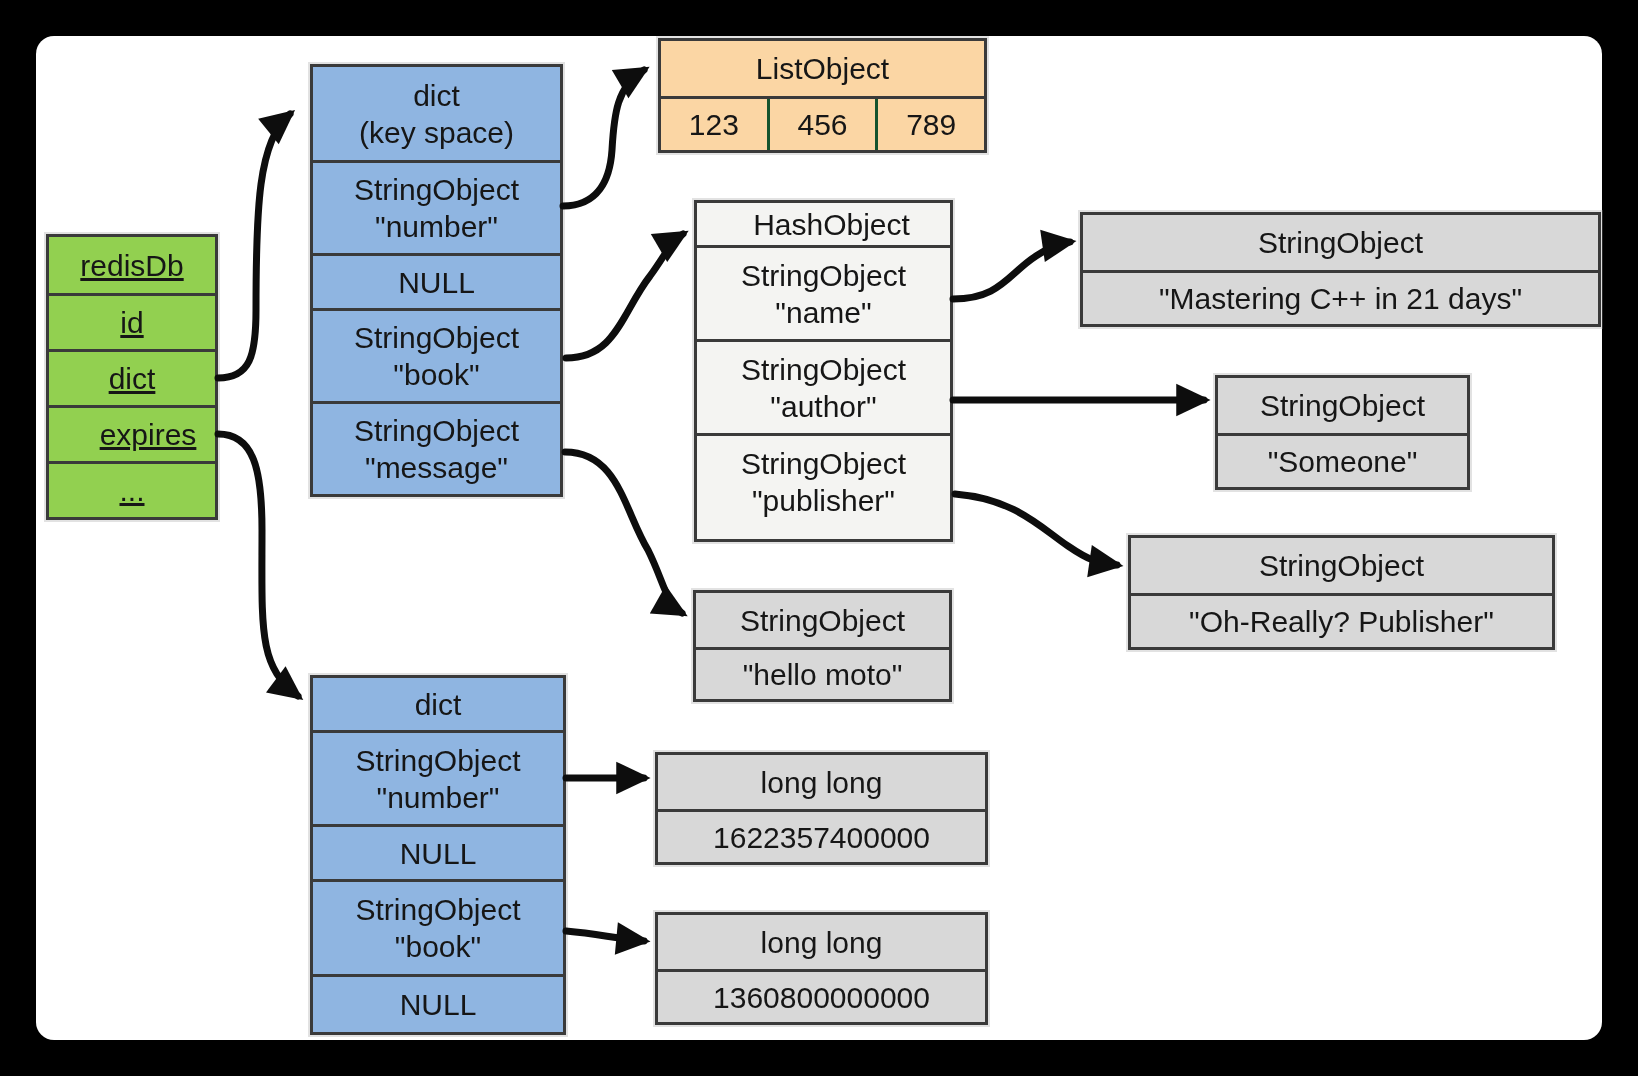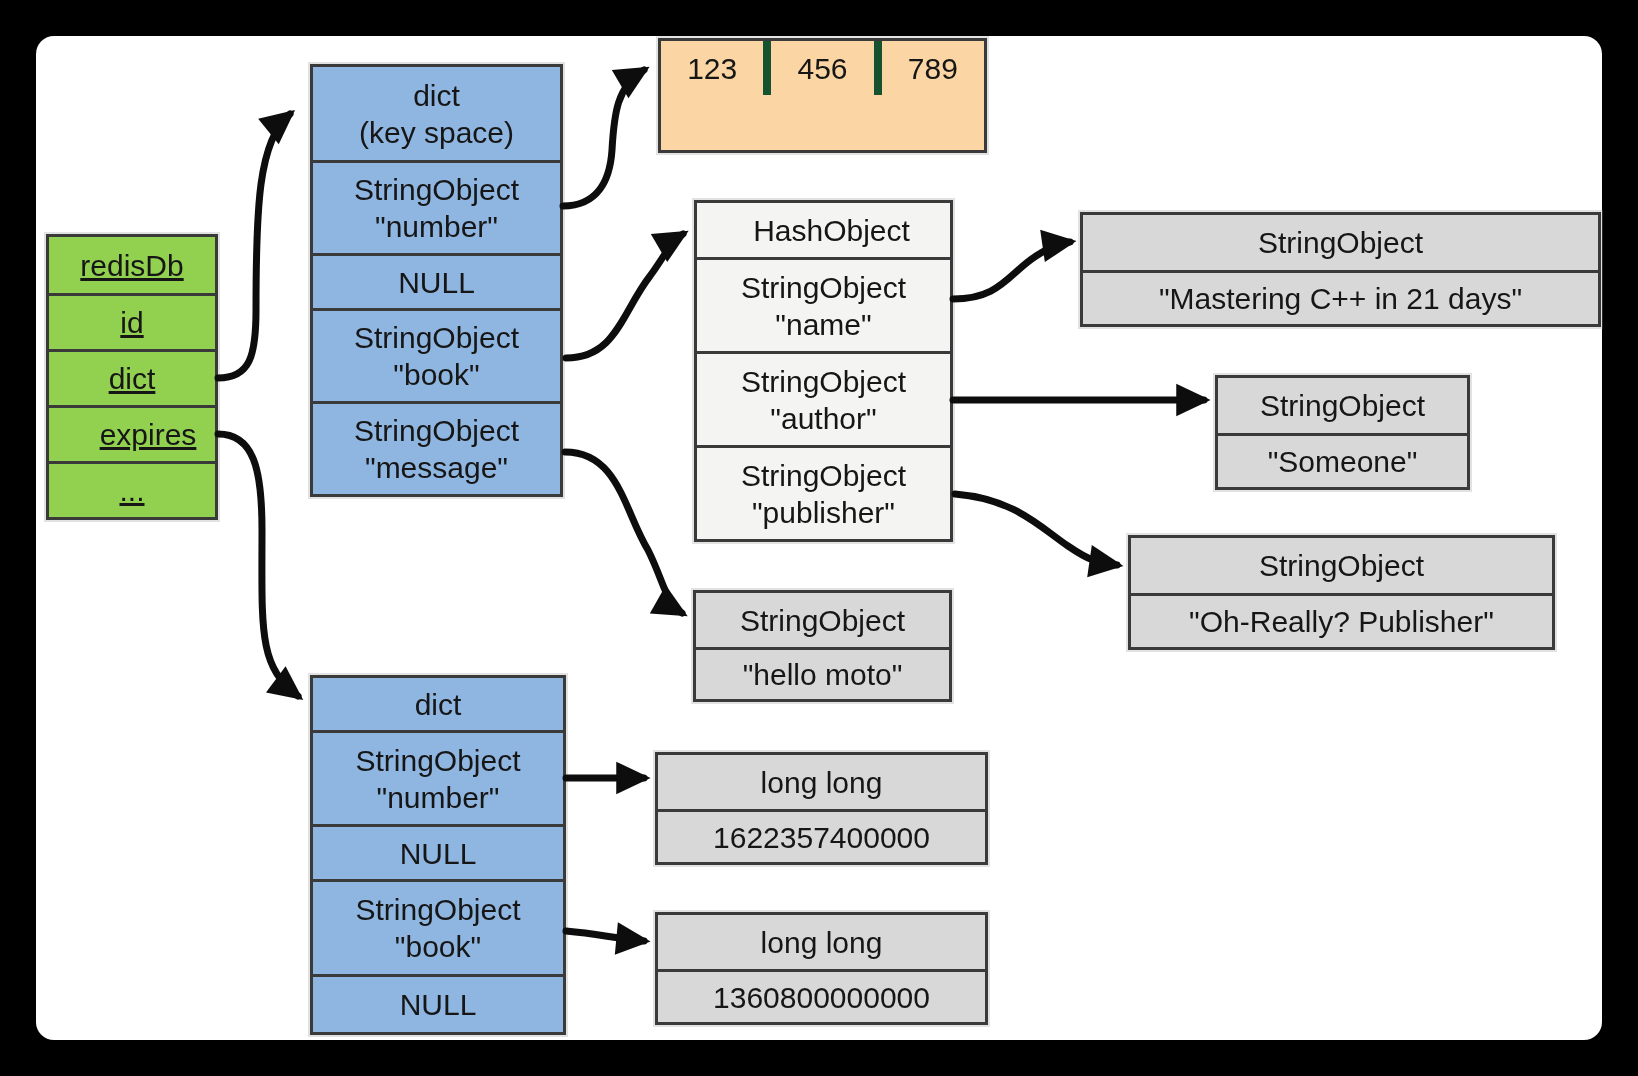--- a/index.html
+++ b/index.html
@@ -36,21 +36,21 @@
   }
   .cell + .cell { border-top:3px solid #3a3a3a; }
   .hrow { flex-direction:row; padding:0; }
   .vcell {
     flex:1;
     height:100%;
     display:flex;
     align-items:center;
     justify-content:center;
   }
-  .vcell + .vcell { border-left:8px solid #14532d; }
+  .vcell + .vcell { border-left:3px solid #14532d; }
   .green  { background:#92d050;text-decoration:underline; }
   .blue   { background:#8fb5e1; }
   .tan    { background:#fbd6a4; }
   .lite   { background:#f4f4f2; }
   .gray   { background:#d8d8d8; }
   svg.arrows { position:absolute; left:0; top:0; pointer-events:none; }
 </style>
 </head>
 <body>
 
@@ -91,35 +91,38 @@
       <span>StringObject</span>
       <span>"book"</span>
     </div>
     <div class="cell" style="height:93px;">
       <span>StringObject</span>
       <span>"message"</span>
     </div>
   </div>
 
   <div class="node tan" style="left:658px; top:38px; width:329px; height:115px;">
+    <div class="cell" style="height:55px;">
+        <span>ListObject</span>
+      </div>
     <div class="cell hrow" style="height:54px;">
       <div class="vcell">
           <span>123</span>
         </div>
       <div class="vcell">
           <span>456</span>
         </div>
       <div class="vcell">
           <span>789</span>
         </div>
     </div>
   </div>
 
   <div class="node lite" style="left:694px; top:200px; width:259px; height:342px;">
-    <div class="cell" style="height:54px;padding-left:16px;">
+    <div class="cell" style="height:42px;padding-left:16px;">
         <span>HashObject</span>
       </div>
     <div class="cell" style="height:94px;">
       <span>StringObject</span>
       <span>"name"</span>
     </div>
     <div class="cell" style="height:94px;">
       <span>StringObject</span>
       <span>"author"</span>
     </div>

